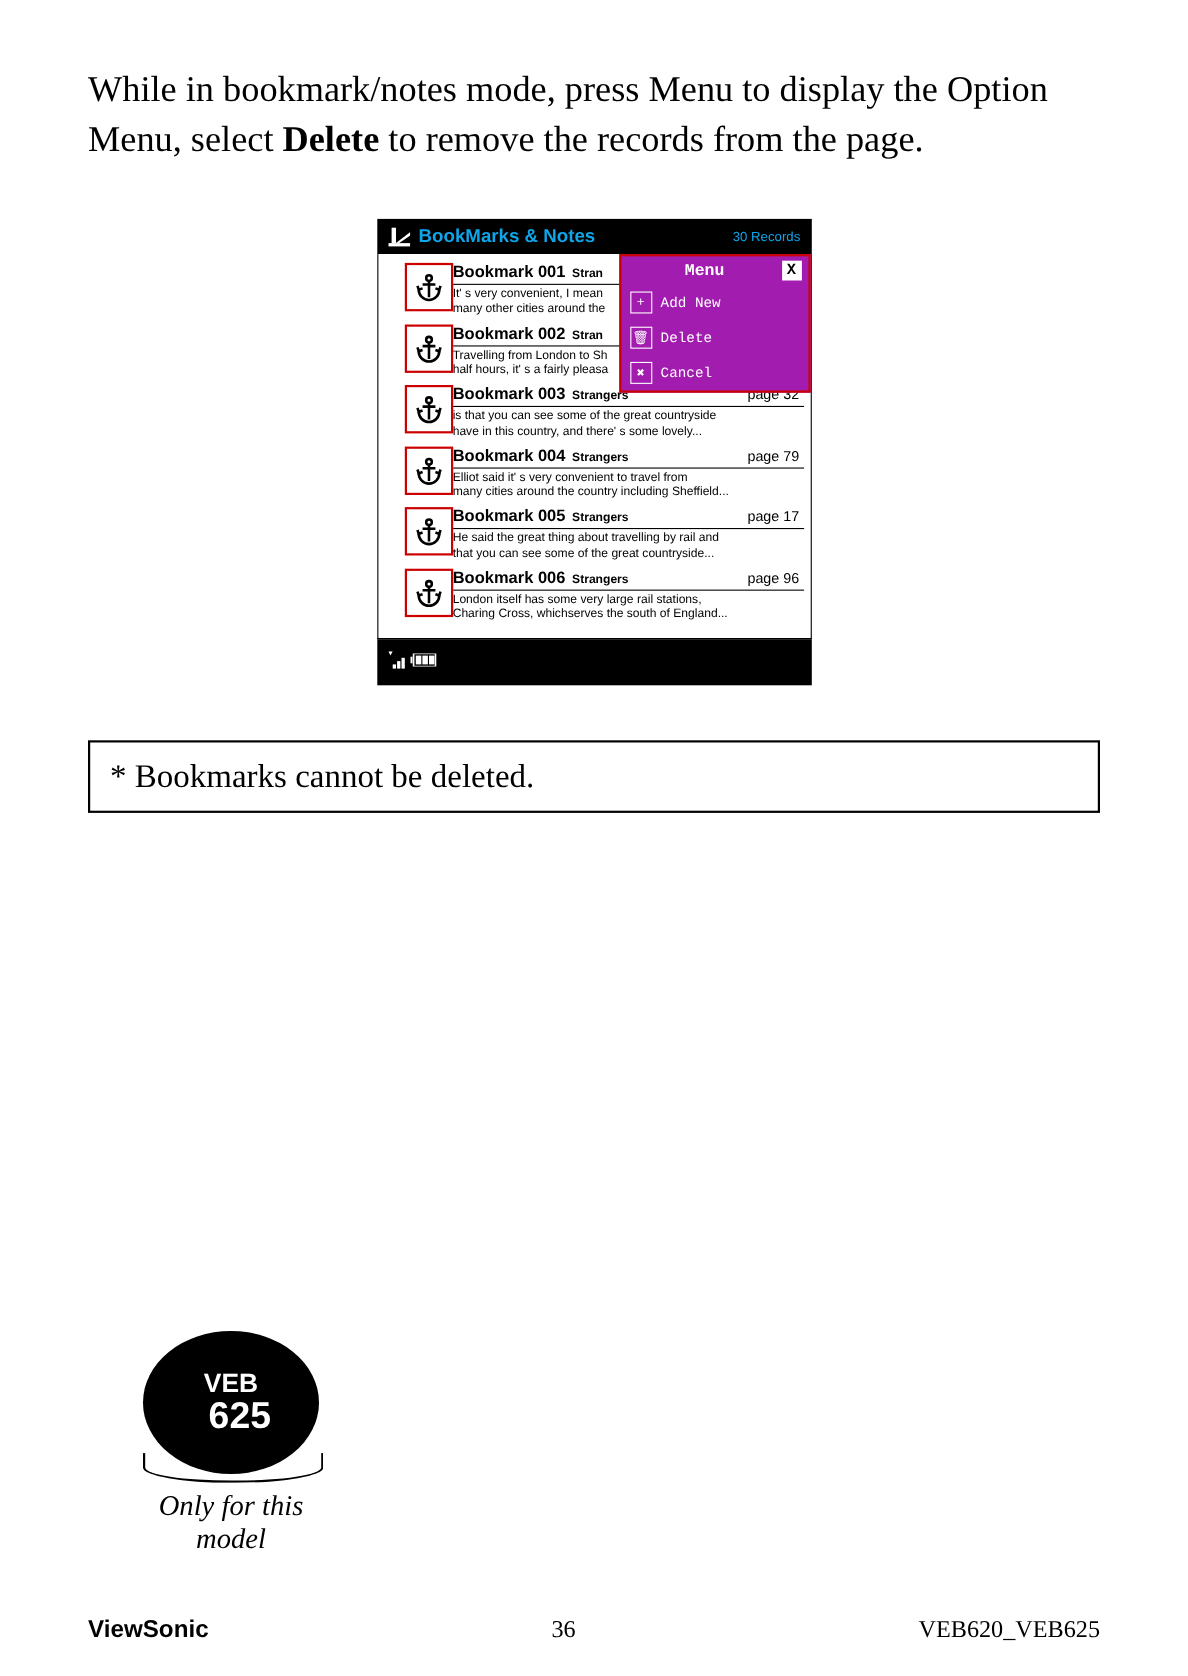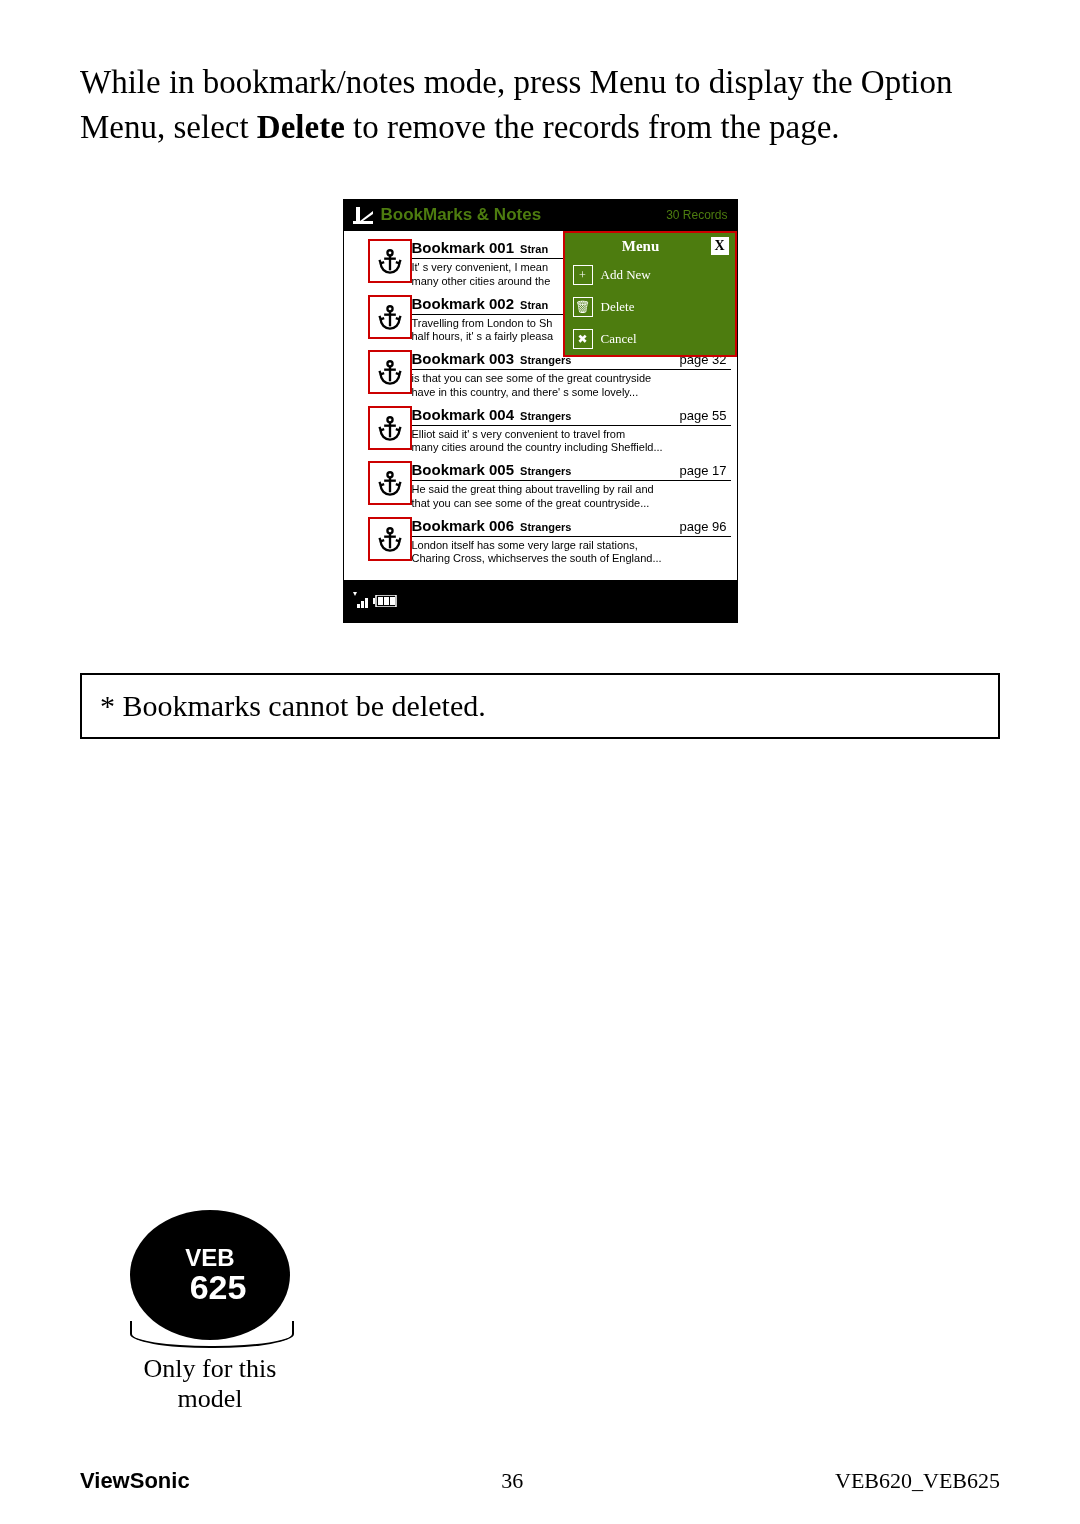--- a/index.html
+++ b/index.html
@@ -1,48 +1,48 @@
 <!DOCTYPE html>
 <html><head>
 <meta charset="utf-8">
 <style>
   html,body { margin:0; padding:0; font-family:"Times New Roman",serif; background:#fff; color:#000; }
   .page { width:1080px; height:1524px; position:relative; box-sizing:border-box; padding:60px 80px 40px 80px; }
   h1.title { font-size:56px; font-weight:bold; margin:0 0 30px 0; }
   p.body { font-size:33px; line-height:1.35; margin:0 0 50px 0; }
   .device { width:395px; margin:0 auto 50px auto; }
-  .device-header { display:flex; align-items:center; background:#000; color:#4d7c0f; padding:6px 10px; font-family:Arial,sans-serif; }
+  .device-header { display:flex; align-items:center; background:#000; color:#0ea5e9; padding:6px 10px; font-family:Arial,sans-serif; }
   .header-icon { width:20px; height:20px; margin-right:8px; display:flex; align-items:center; justify-content:center; }
   .header-title { font-size:17px; font-weight:bold; flex:1; }
   .header-count { font-size:12px; }
   .list-area { background:#fff; border:1px solid #000; border-top:none; padding:8px 6px 8px 6px; font-family:Arial,sans-serif; position:relative; }
   .item { display:flex; gap:0; margin-bottom:6px;padding-left:18px; }
   .anchor-box { width:40px; height:40px; border:2px solid #c00; display:flex; align-items:center; justify-content:center; flex:0 0 auto; }
   .item-body { flex:1; min-width:0; }
   .item-head { display:flex; align-items:baseline; gap:6px; }
   .bm-title { font-size:15px; font-weight:bold; }
   .bm-source { font-size:11px; font-weight:bold; }
   .bm-page { font-size:13px; margin-left:auto; padding-right:4px; }
   .item-hr { border:none; border-top:1px solid #000; margin:2px 0 2px 0; }
   .bm-text { font-size:11px; line-height:1.25; color:#000; }
-  .menu-popup { position:absolute; top:0; right:0; width:170px; background:#4d7c0f; color:#fff; font-family:Liberation Serif, serif; border:2px solid #c00; }
+  .menu-popup { position:absolute; top:0; right:0; width:170px; background:#a21caf; color:#fff; font-family:Liberation Mono, monospace; border:2px solid #c00; }
   .menu-titlebar { display:flex; align-items:center; padding:4px 6px; }
   .menu-titlebar .mt-label { flex:1; text-align:center; font-weight:bold; font-size:15px; }
   .close-box { width:18px; height:18px; background:#fff; color:#000; font-weight:bold; display:flex; align-items:center; justify-content:center; font-size:14px; }
   .menu-item { display:flex; align-items:center; gap:8px; padding:6px 8px; font-size:13px; }
   .mi-icon { width:18px; height:18px; border:1px solid #fff; display:flex; align-items:center; justify-content:center; font-size:12px; }
   .footer-bar { background:#000; color:#fff; display:flex; align-items:center; padding:6px 10px; font-family:Arial,sans-serif; height:30px; }
   .footer-center { flex:1; text-align:center; font-size:20px; font-weight:bold; }
   .note-box { border:2px solid #000; padding:14px 18px; font-size:30px; margin-bottom:40px; }
   .model-badge-wrap { width:200px; text-align:center; margin-left:30px; position:absolute; bottom:110px; }
   .model-ellipse { width:160px; height:130px; border-radius:50%; background:#000; color:#fff; display:flex; flex-direction:column; align-items:center; justify-content:center; margin:0 auto; position:relative; }
   .model-ellipse::after { content:""; position:absolute; width:160px; height:25px; border:2px solid #000; border-top:none; border-radius:0 0 80px 80px / 0 0 14px 14px; bottom:-8px; left:0; }
   .model-ellipse .ml1 { font-family:Arial,sans-serif; font-size:24px; font-weight:bold; line-height:1; }
   .model-ellipse .ml2 { font-family:Arial,sans-serif; font-size:34px; font-weight:bold; line-height:1;margin-left:16px; }
-  .model-caption { font-size:26px; margin-top:14px; }
+  .model-caption { font-size:26px; margin-top:14px;font-style:italic; }
   .page-footer { position:absolute; bottom:30px; left:80px; right:80px; display:flex; align-items:center; font-size:22px; }
   .pf-left { font-family:Arial,sans-serif; font-weight:bold; }
   .pf-center { flex:1; text-align:center; font-family:Liberation Serif, serif; }
   .pf-right { font-family:"Times New Roman",serif; }
   
   .trunc { white-space:nowrap; overflow:hidden; }
 </style>
 </head>
 <body>
 
@@ -141,21 +141,21 @@
                 <line x1="7" y1="10" x2="17" y2="10" stroke="#000" stroke-width="2"></line>
                 <path d="M4 14 A8 8 0 0 0 20 14" fill="none" stroke="#000" stroke-width="2"></path>
                 <polyline points="3,11 4,14 7,13" fill="none" stroke="#000" stroke-width="2"></polyline>
                 <polyline points="21,11 20,14 17,13" fill="none" stroke="#000" stroke-width="2"></polyline>
               </svg>
             </div>
             <div class="item-body">
               <div class="item-head ">
                 <span class="bm-title">Bookmark 004</span>
                 <span class="bm-source">Strangers</span>
-                <span class="bm-page">page 55</span>
+                <span class="bm-page">page 79</span>
               </div>
               <hr class="item-hr">
               <div class="bm-text" style=" white-space:pre-line;">Elliot said it' s very convenient to travel from
 many cities around the country including Sheffield...</div>
             </div>
           </div>
           <div class="item">
             <div class="anchor-box">
               <svg viewBox="0 0 24 24" width="28" height="28">
                 <circle cx="12" cy="5" r="2.2" fill="none" stroke="#000" stroke-width="2"></circle>

